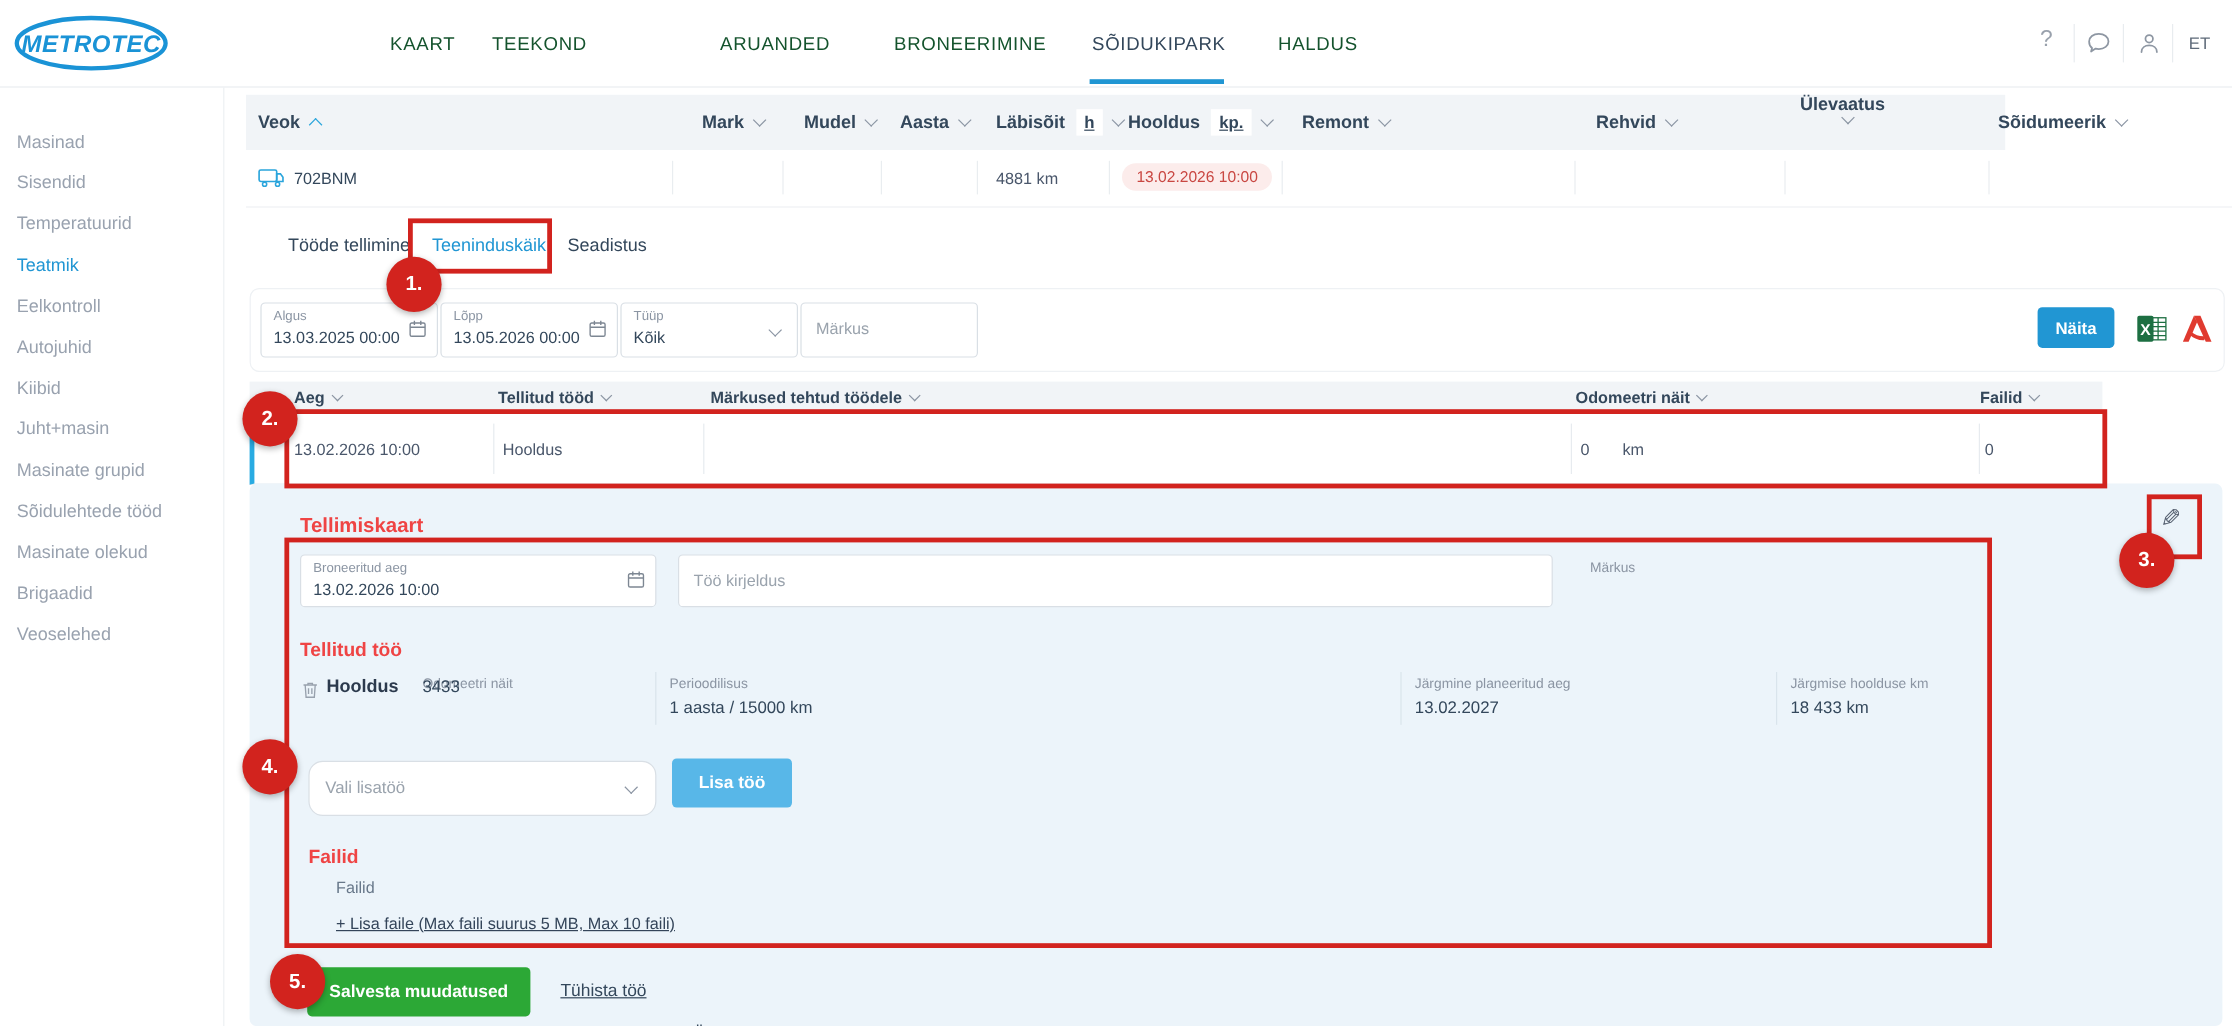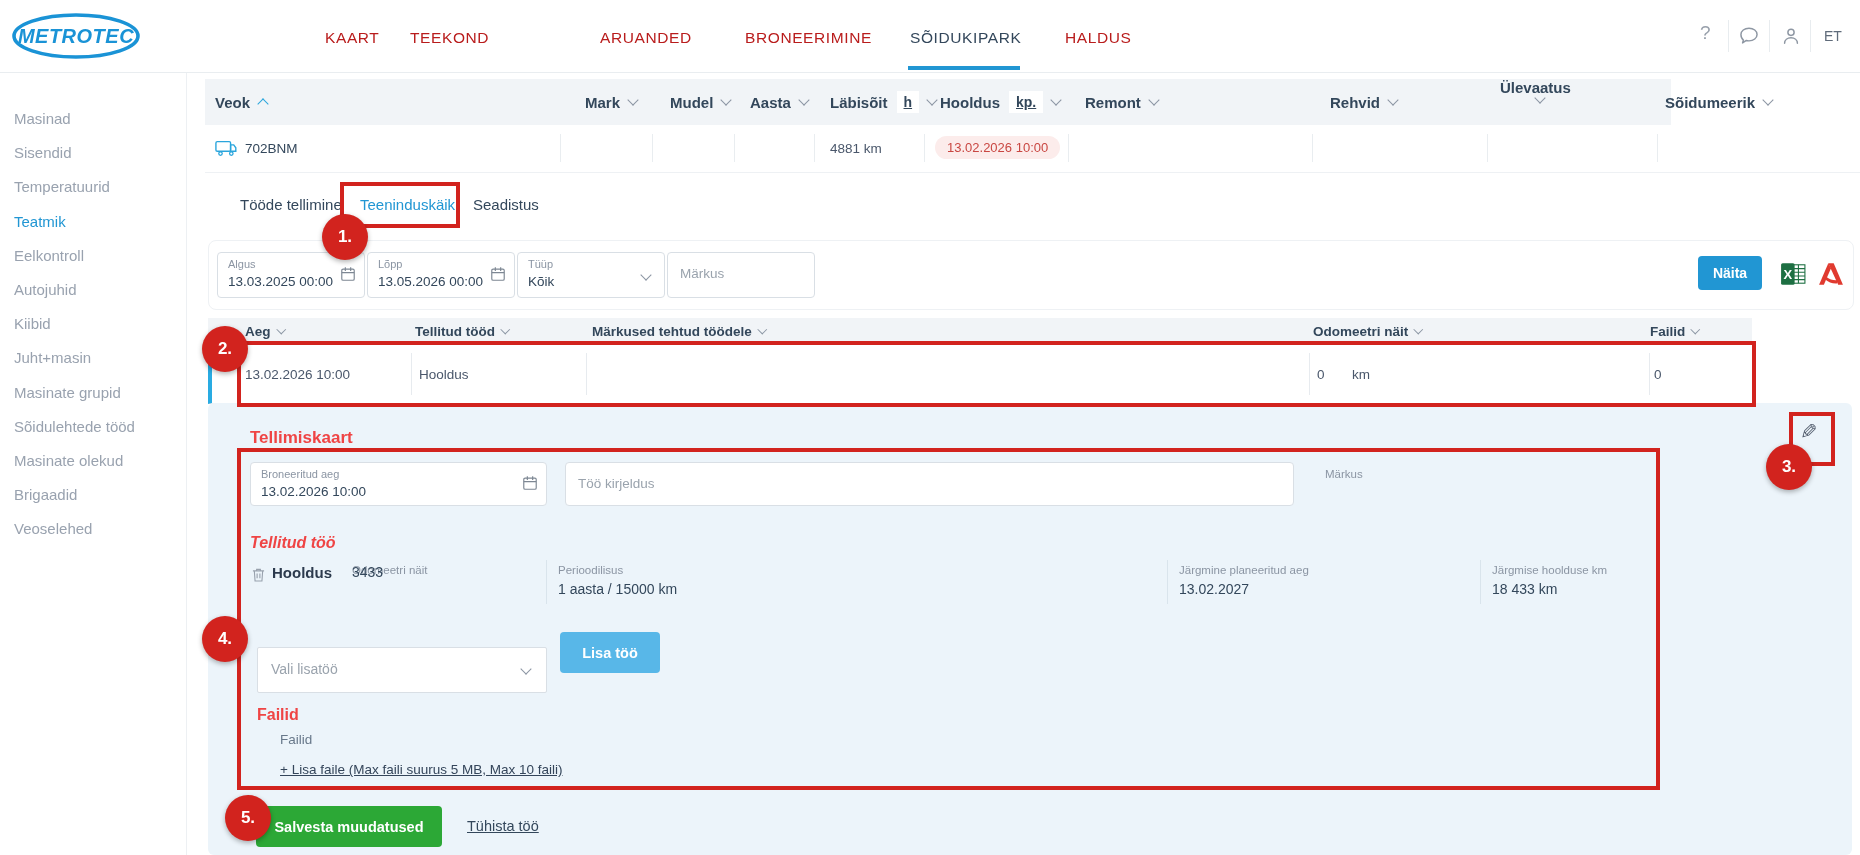--- a/index.html
+++ b/index.html
@@ -2,21 +2,21 @@
 <html><head>
 <meta charset="utf-8">
 <style>
   html,body{margin:0;padding:0;background:#fff;}
   #app{position:relative;width:1860px;height:855px;overflow:hidden;
        font-family:"Liberation Sans",sans-serif;color:#33475b;background:#fff;}
   .abs{position:absolute;}
 
   
   .navbar{left:0;top:0;width:1860px;height:72px;background:#fff;border-bottom:1px solid #e9edf0;z-index:3;}
-  .nav-item{position:absolute;top:29px;font-size:15.5px;letter-spacing:.6px;color:#b91c1c;cursor:pointer;}
+  .nav-item{position:absolute;top:29px;font-size:15.5px;letter-spacing:.6px;color:#14532d;cursor:pointer;}
   .nav-item.active{color:#33475b;}
   .nav-underline{position:absolute;top:66px;height:4px;background:#2196d3;}
   .nav-divider{position:absolute;top:20px;width:1px;height:32px;background:#e8ecef;}
   .help-glyph{position:absolute;top:22px;font-size:19px;color:#99a1ac;cursor:pointer;}
   .lang{position:absolute;top:28px;font-size:14px;color:#5f6b7a;cursor:pointer;text-align:center;}
 
   
   .sidebar{left:0;top:72px;width:186px;height:783px;background:#fff;border-right:1px solid #edf0f3;z-index:2;}
   .side-item{position:absolute;left:14px;font-size:15px;color:#99a2af;cursor:pointer;white-space:nowrap;}
   .side-item.active{color:#2196d3;}
@@ -63,22 +63,22 @@
   .st-cell{position:absolute;top:22px;font-size:13.5px;color:#4a576b;white-space:nowrap;}
   .st-divider{position:absolute;top:8px;width:1px;height:42px;background:#e7ebef;}
 
   
   .panel{left:208px;top:403px;width:1644px;height:452px;background:#ecf4fa;border-radius:6px;}
   .section-title{position:absolute;font-weight:700;color:#ef4444;white-space:nowrap;}
   .form-box{position:absolute;height:42px;background:#fff;border:1px solid #d9dfe5;border-radius:4px;}
   .mini-label{position:absolute;font-size:11.5px;color:#8b95a3;white-space:nowrap;}
   .mini-value{position:absolute;font-size:14px;color:#33475b;white-space:nowrap;}
   .work-divider{position:absolute;top:560px;width:1px;height:44px;background:#d9e4ec;}
-  .select-box{position:absolute;left:257px;top:647px;width:288px;height:44px;background:#fff;border:1px solid #d9dfe5;
-              border-radius:2px;cursor:pointer;}
+  .select-box{position:absolute;left:257px;top:634px;width:288px;height:44px;background:#fff;border:1px solid #d9dfe5;
+              border-radius:12px;cursor:pointer;}
   .select-placeholder{position:absolute;left:13px;top:13px;font-size:14px;color:#9aa3ad;}
   .btn-add{position:absolute;left:560px;top:632px;width:100px;height:41px;background:#58b7e8;color:#fff;border:none;
            border-radius:4px;font-family:"Liberation Sans",sans-serif;font-size:14.5px;font-weight:600;cursor:pointer;}
   .link-dark{position:absolute;font-size:13.5px;color:#34455a;text-decoration:underline;cursor:pointer;white-space:nowrap;}
   .btn-save{position:absolute;left:256px;top:806px;width:186px;height:41px;background:#2ca836;color:#fff;border:none;
             border-radius:4px;font-family:"Liberation Sans",sans-serif;font-size:14.5px;font-weight:700;cursor:pointer;}
   .action-link{position:absolute;top:818px;font-size:14.5px;color:#33475b;text-decoration:underline;cursor:pointer;}
   .pencil{position:absolute;left:1800px;top:420px;font-size:21px;color:#566070;transform:scaleX(-1);cursor:pointer;}
 
   
@@ -290,21 +290,21 @@
     <svg class="field-icon" style="top:12px;" width="16" height="16" viewBox="0 0 18 18">
       <rect x="2" y="3.5" width="14" height="12.5" rx="1.5" fill="none" stroke="#7d8793" stroke-width="1.3"></rect>
       <path d="M2 7.5h14M6 1.5v4M12 1.5v4" fill="none" stroke="#7d8793" stroke-width="1.3"></path>
     </svg>
   </div>
   <div class="form-box" style="left:565px;top:462px;width:727px;">
     <input class="ghost-input" style="width: 690px;" placeholder="Töö kirjeldus">
   </div>
   <span class="mini-label" style="left:1325px;top:468px;">Märkus</span>
 
-  <span class="section-title" style="left:250px;top:534px;font-size:16px;font-style:italic;">Tellitud töö</span>
+  <span class="section-title" style="left:250px;top:534px;font-size:16px;">Tellitud töö</span>
 
   <svg class="abs" style="left:252px;top:567px;cursor:pointer;" width="13" height="16" viewBox="0 0 14 16">
     <path d="M1 3.5h12M5 3.5V2h4v1.5M2.5 3.5l.8 11h7.4l.8-11M5.5 6.5v5M8.5 6.5v5" fill="none" stroke="#98a1ad" stroke-width="1.2"></path>
   </svg>
   <span class="abs" style="left:272px;top:564px;font-size:15px;font-weight:600;color:#2c3a4d;">Hooldus</span>
 
   <div class="work-divider" style="left:546px;"></div>
   <div class="work-divider" style="left:1167px;"></div>
   <div class="work-divider" style="left:1480px;"></div>
 

